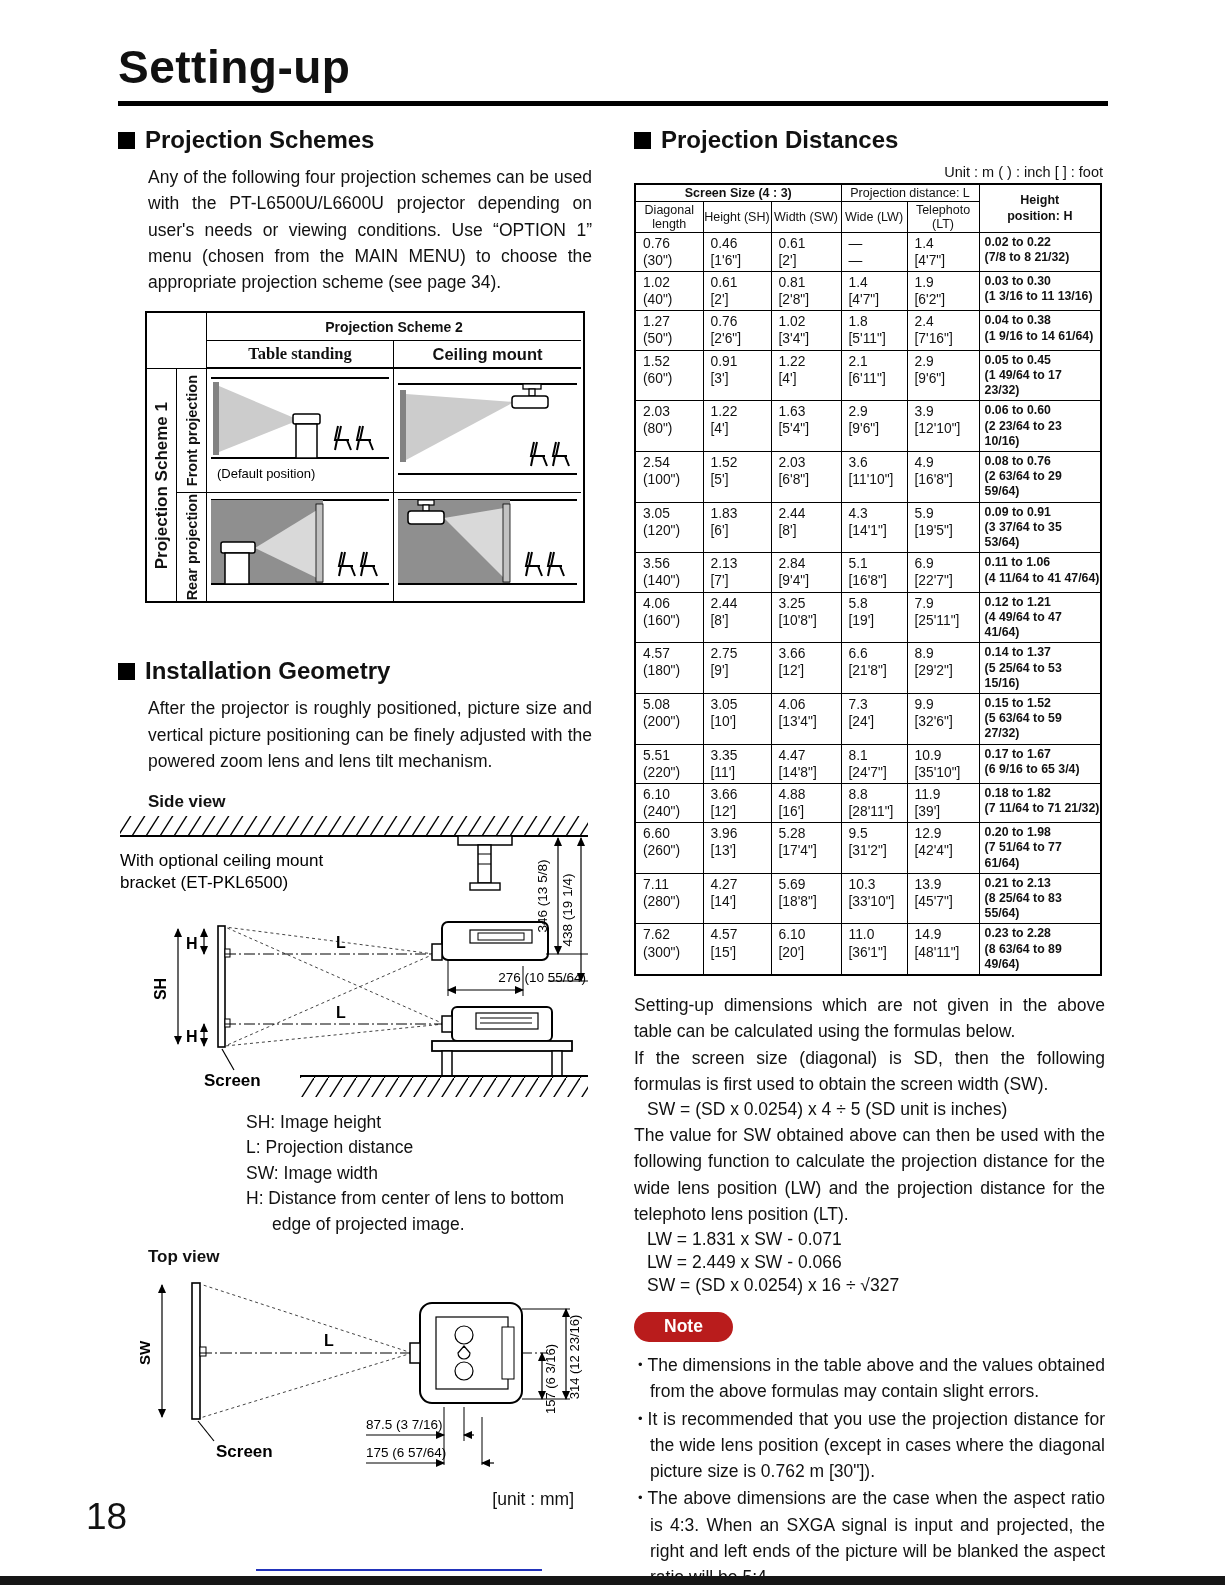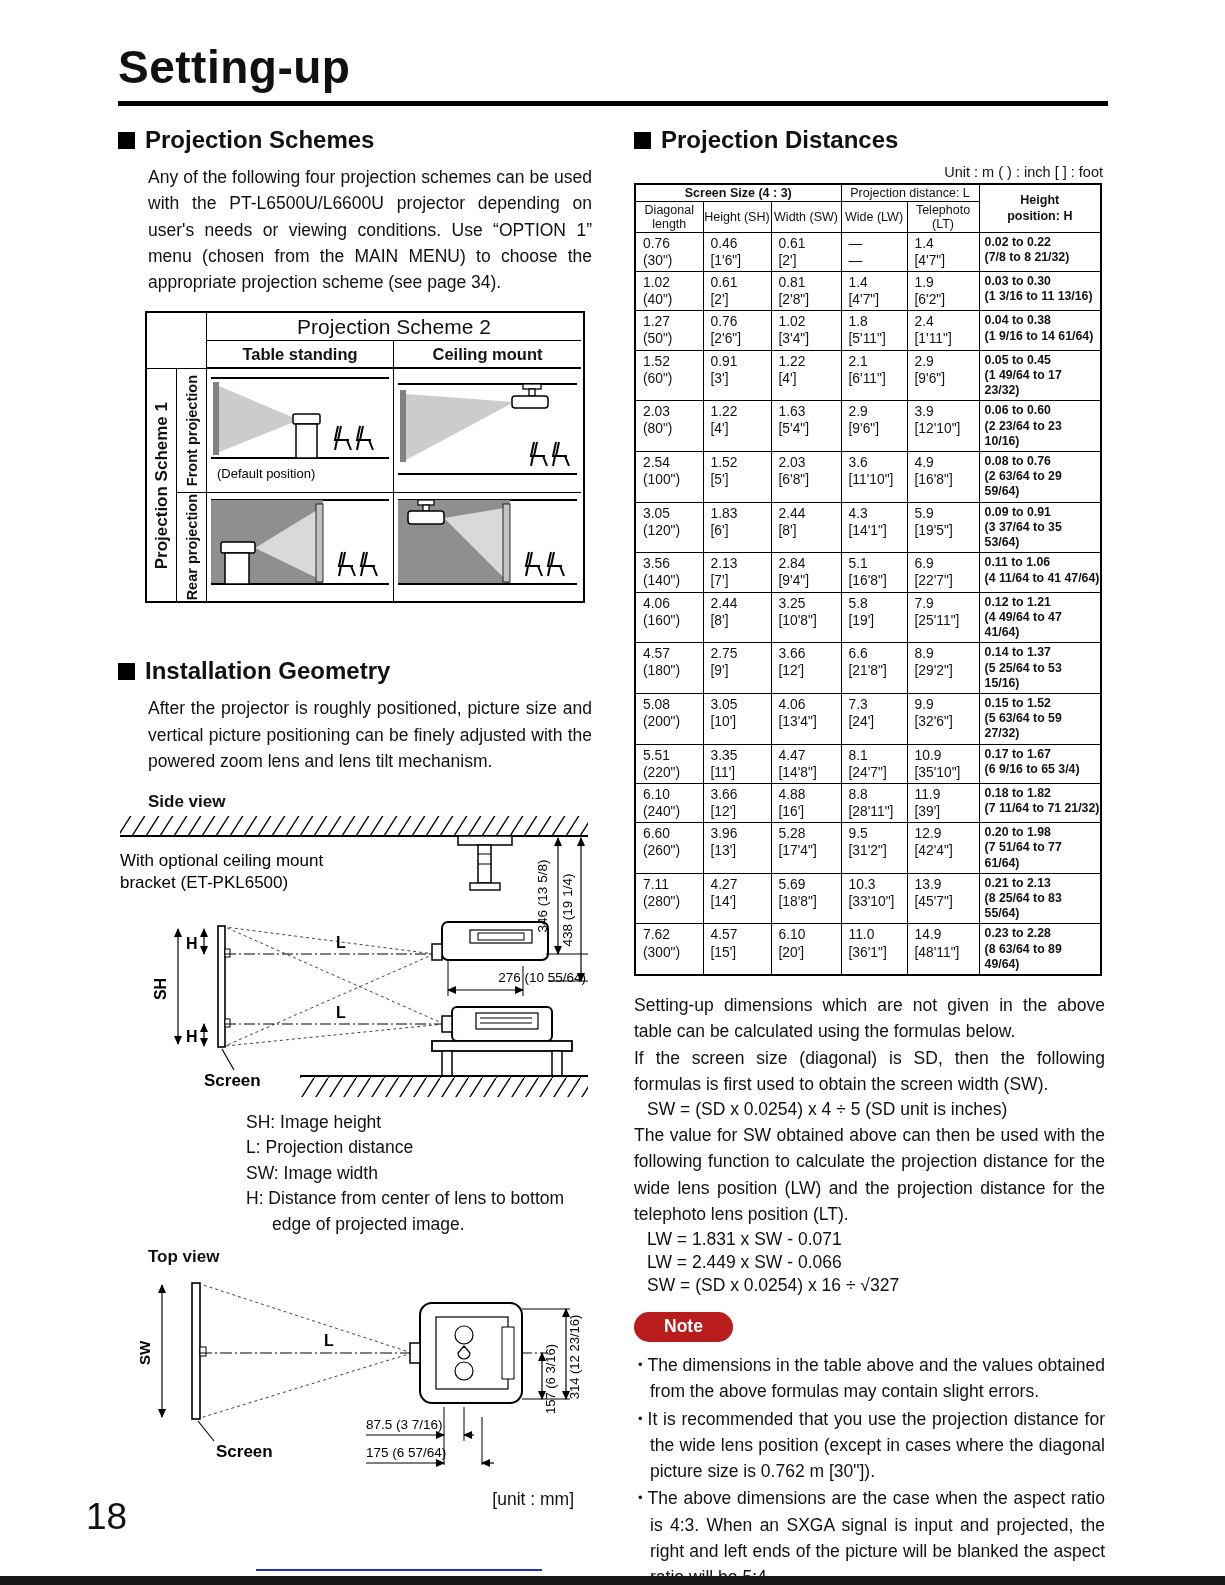--- a/index.html
+++ b/index.html
@@ -13,22 +13,22 @@
   .sq{display:inline-block;width:17px;height:17px;background:#000;margin-right:10px;flex:0 0 auto;}
   .body-text{font-size:17.5px;line-height:1.5;text-align:justify;margin:0 0 0 30px;}
   
   .scheme-table{margin:16px 0 0 27px;width:436px;border:2px solid #000;display:grid;
     grid-template-columns:30px 30px 187px 187px;grid-template-rows:28px 28px 124px 108px;}
   .scheme-table>div{border-right:1px solid #000;border-bottom:1px solid #000;
     display:flex;align-items:center;justify-content:center;overflow:hidden;}
   .scheme-table>div.last-col{border-right:none;}
   .scheme-table>div.last-row{border-bottom:none;}
   .sc-corner{grid-column:1/3;grid-row:1/3;}
-  .sc-s2{grid-column:3/5;grid-row:1;font-weight:normal;font-size:21px;border-right:none !important;}
-  .sc-ts{grid-column:3;grid-row:2;font-weight:bold;font-size:16.5px;border-bottom:2px solid #000 !important;}
+  .sc-s2{grid-column:3/5;grid-row:1;font-weight:bold;font-size:14px;border-right:none !important;}
+  .sc-ts{grid-column:3;grid-row:2;font-weight:bold;font-size:16.5px;border-bottom:2px solid #000 !important;font-family:Liberation Serif, serif;}
   .sc-cm{grid-column:4;grid-row:2;font-weight:bold;font-size:16.5px;border-bottom:2px solid #000 !important;text-align:center;}
   .sc-s1{grid-column:1;grid-row:3/5;}
   .vtext{writing-mode:vertical-rl;transform:rotate(180deg);font-weight:bold;white-space:nowrap;}
   .sc-s1 .vtext{font-size:17px;}
   .sc-front,.sc-rear{grid-column:2;}
   .sc-front .vtext,.sc-rear .vtext{font-size:14.5px;}
   .sc-cell{background:#fff;}
   .sc-cell svg{display:block;}
   
   .unit-note{font-size:14.5px;text-align:right;margin:4px 2px 3px 0;}
@@ -374,21 +374,21 @@
           <tr>
             <td>1.27
 (50")</td>
             <td>0.76
 [2'6"]</td>
             <td>1.02
 [3'4"]</td>
             <td>1.8
 [5'11"]</td>
             <td>2.4
-[1'11"]</td>
+[7'16"]</td>
             <td class="hcol">0.04 to 0.38
 (1 9/16 to 14 61/64)</td>
           </tr>
           <tr>
             <td>1.52
 (60")</td>
             <td>0.91
 [3']</td>
             <td>1.22
 [4']</td>

